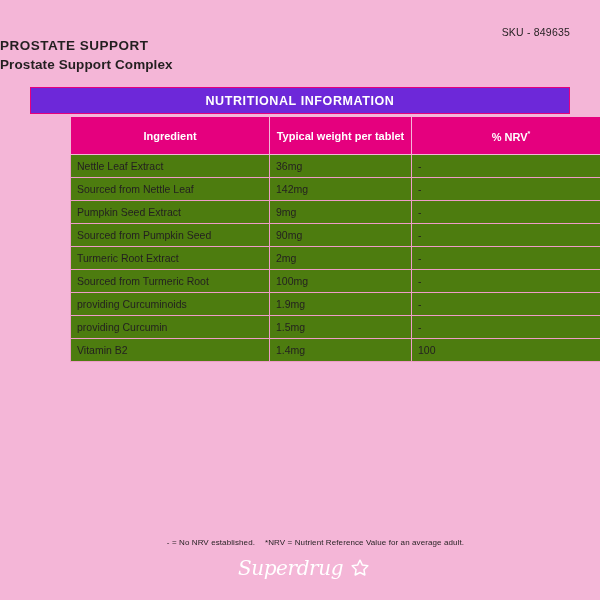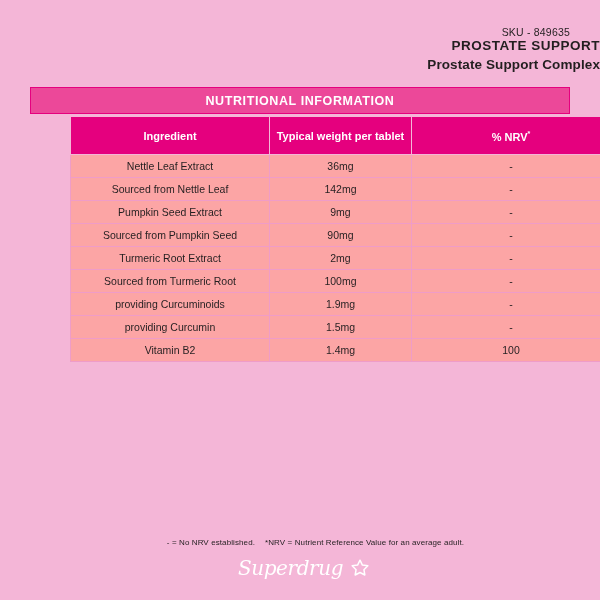--- a/index.html
+++ b/index.html
@@ -26,47 +26,46 @@
     position: absolute;
     top: 26px;
     right: 30px;
     font-size: 10.5px;
     letter-spacing: 0.2px;
     color: #231f20;
   }
   .titles {
     position: absolute;
     top: 36px;
-    left: 16px;
+    left: 0;
     right: 0;
-    text-align: right;
+    text-align: left;
   }
   .title-main {
     font-size: 13.5px;
     font-weight: bold;
     letter-spacing: 0.5px;
     line-height: 19px;
   }
   .title-sub {
     font-size: 13.5px;
     font-weight: bold;
     letter-spacing: 0.1px;
     line-height: 19px;
-    padding-left: 40px;
   }
 
   
   .table-wrap {
     position: absolute;
     left: 30px;
     top: 87px;
     width: 540px;
   }
   .band-title {
-    background: #ec4899;
+    background: #6d28d9;
     color: #ffffff;
     text-align: center;
     font-size: 12.5px;
     font-weight: bold;
     letter-spacing: 0.6px;
     height: 27px;
     line-height: 27px;
     border: 1px solid #e5007e;
     box-sizing: border-box;
   }
@@ -92,24 +91,24 @@
     border: 1px solid #f4b6d7;
     box-sizing: border-box;
     line-height: 14px;
   }
   table.nutri thead th .sup {
     font-size: 7px;
     vertical-align: super;
   }
 
   table.nutri tbody td {
-    background: #fca5a5;
+    background: #4d7c0f;
     color: #231f20;
     font-size: 10.5px;
-    text-align: center;
+    text-align: left;
     height: 23px;
     padding: 0 6px;
     border: 1px solid #ef9cc8;
     box-sizing: border-box;
     white-space: nowrap;
     overflow: hidden;
   }
 
   
   .footnote {

